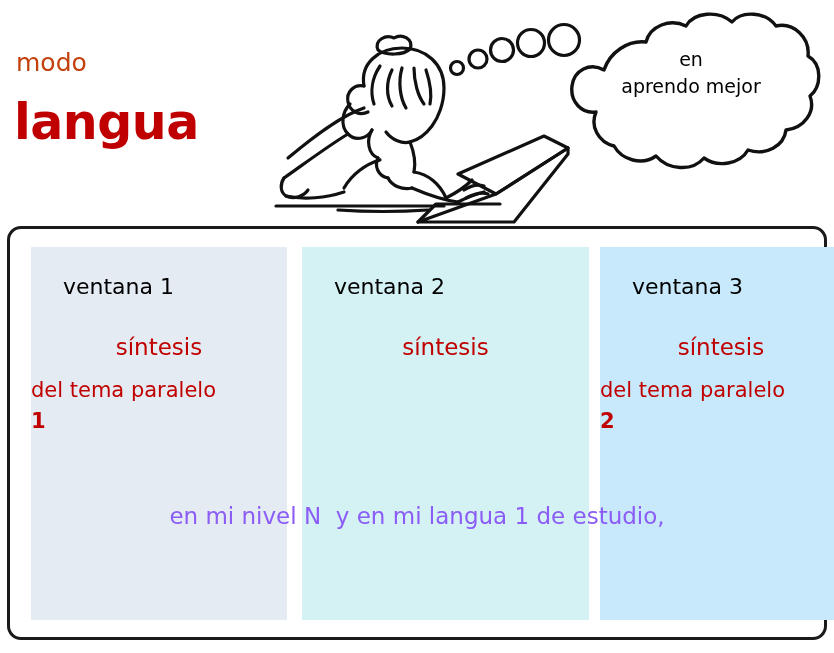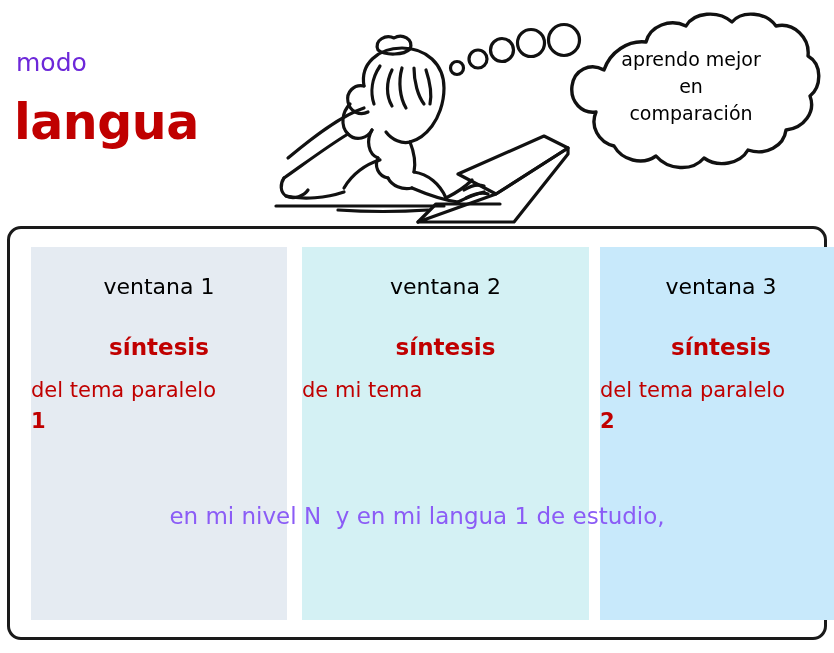--- a/index.html
+++ b/index.html
@@ -22,21 +22,21 @@
     left: 0; top: 0;
     width: 834px;
     height: 228px;
   }
   #mode-label {
     position: absolute;
     left: 16px;
     top: 48px;
     font-size: 25px;
     line-height: 30px;
-    color: #6d28d9;
+    color: #c2410c;
     letter-spacing: 0px;
   }
   #mode-title {
     position: absolute;
     left: 14px;
     top: 95px;
     font-size: 49px;
     line-height: 56px;
     font-weight: bold;
     color: #c00000;
@@ -100,30 +100,31 @@
     top: 18px;
     height: 373px;
     box-sizing: border-box;
     padding-top: 26px;
   }
   #column-1 { left: 21px;  width: 256px; }
   #column-2 { left: 292px; width: 287px; }
   #column-3 { left: 554px; width: 242px; margin-left: 36px; }
 
   .col-window-label {
-    text-align: center;
+    text-align: left;
     font-size: 22px;
     line-height: 28px;
     color: #000000;
+    padding-left: 32px;
   }
   .col-synthesis {
     text-align: center;
     font-size: 23px;
     line-height: 28px;
-    font-weight: bold;
+    font-weight: normal;
     color: #c00000;
     margin-top: 32px;
   }
   .col-detail {
     text-align: left;
     font-size: 21px;
     line-height: 31px;
     color: #c00000;
     margin-top: 14px;
   }
@@ -226,43 +227,41 @@
                C206 148 224 138 226 122
                C244 120 256 104 250 88
                C262 78 262 56 248 48
                C250 30 234 14 216 18
                C206 4 182 2 172 14
                C158 2 134 4 126 18
                C110 10 90 18 86 34
                C68 32 50 44 44 62 Z"></path>
     </svg>
     <div id="cloud-text">
+      <div>en</div>
       <div>aprendo mejor</div>
-      <div>en</div>
-      <div>comparación</div>
     </div>
   </div>
 </div>
 
 <div id="frame">
 
   <div class="column" id="column-1" style="background: rgb(229, 235, 242);">
     <div class="col-window-label">ventana 1</div>
     <div class="col-synthesis">síntesis</div>
     <div class="col-detail">
       <div>del tema paralelo</div>
       <div class="line-strong">1</div>
     </div>
   </div>
 
   <div class="column" id="column-2" style="background: rgb(212, 241, 244);">
     <div class="col-window-label">ventana 2</div>
     <div class="col-synthesis">síntesis</div>
     <div class="col-detail">
-      <div>de mi tema</div>
     </div>
   </div>
 
   <div class="column" id="column-3" style="background: rgb(200, 233, 251);">
     <div class="col-window-label">ventana 3</div>
     <div class="col-synthesis">síntesis</div>
     <div class="col-detail">
       <div>del tema paralelo</div>
       <div class="line-strong">2</div>
     </div>

